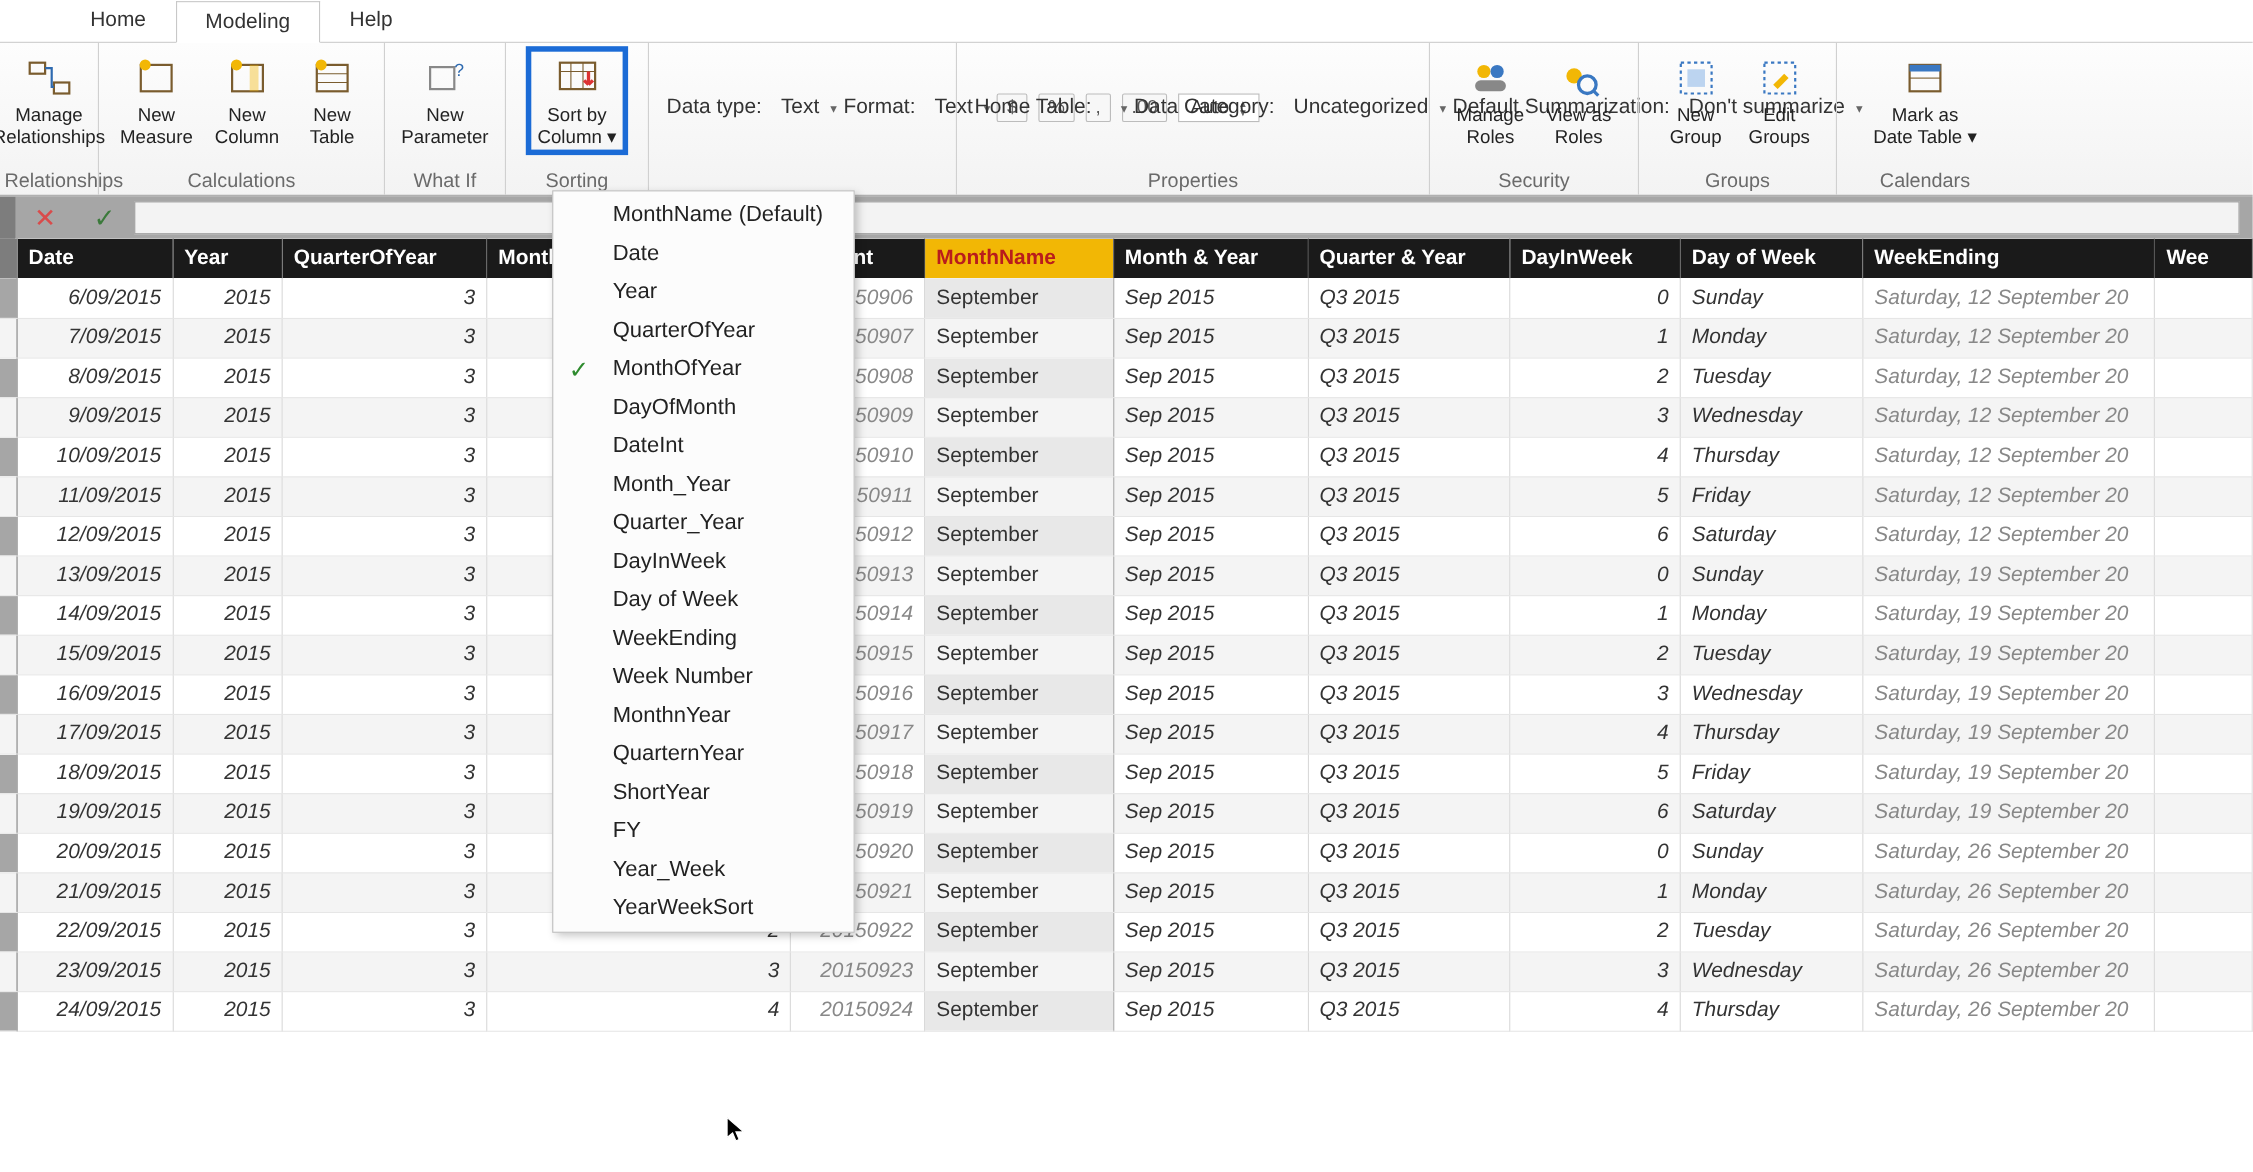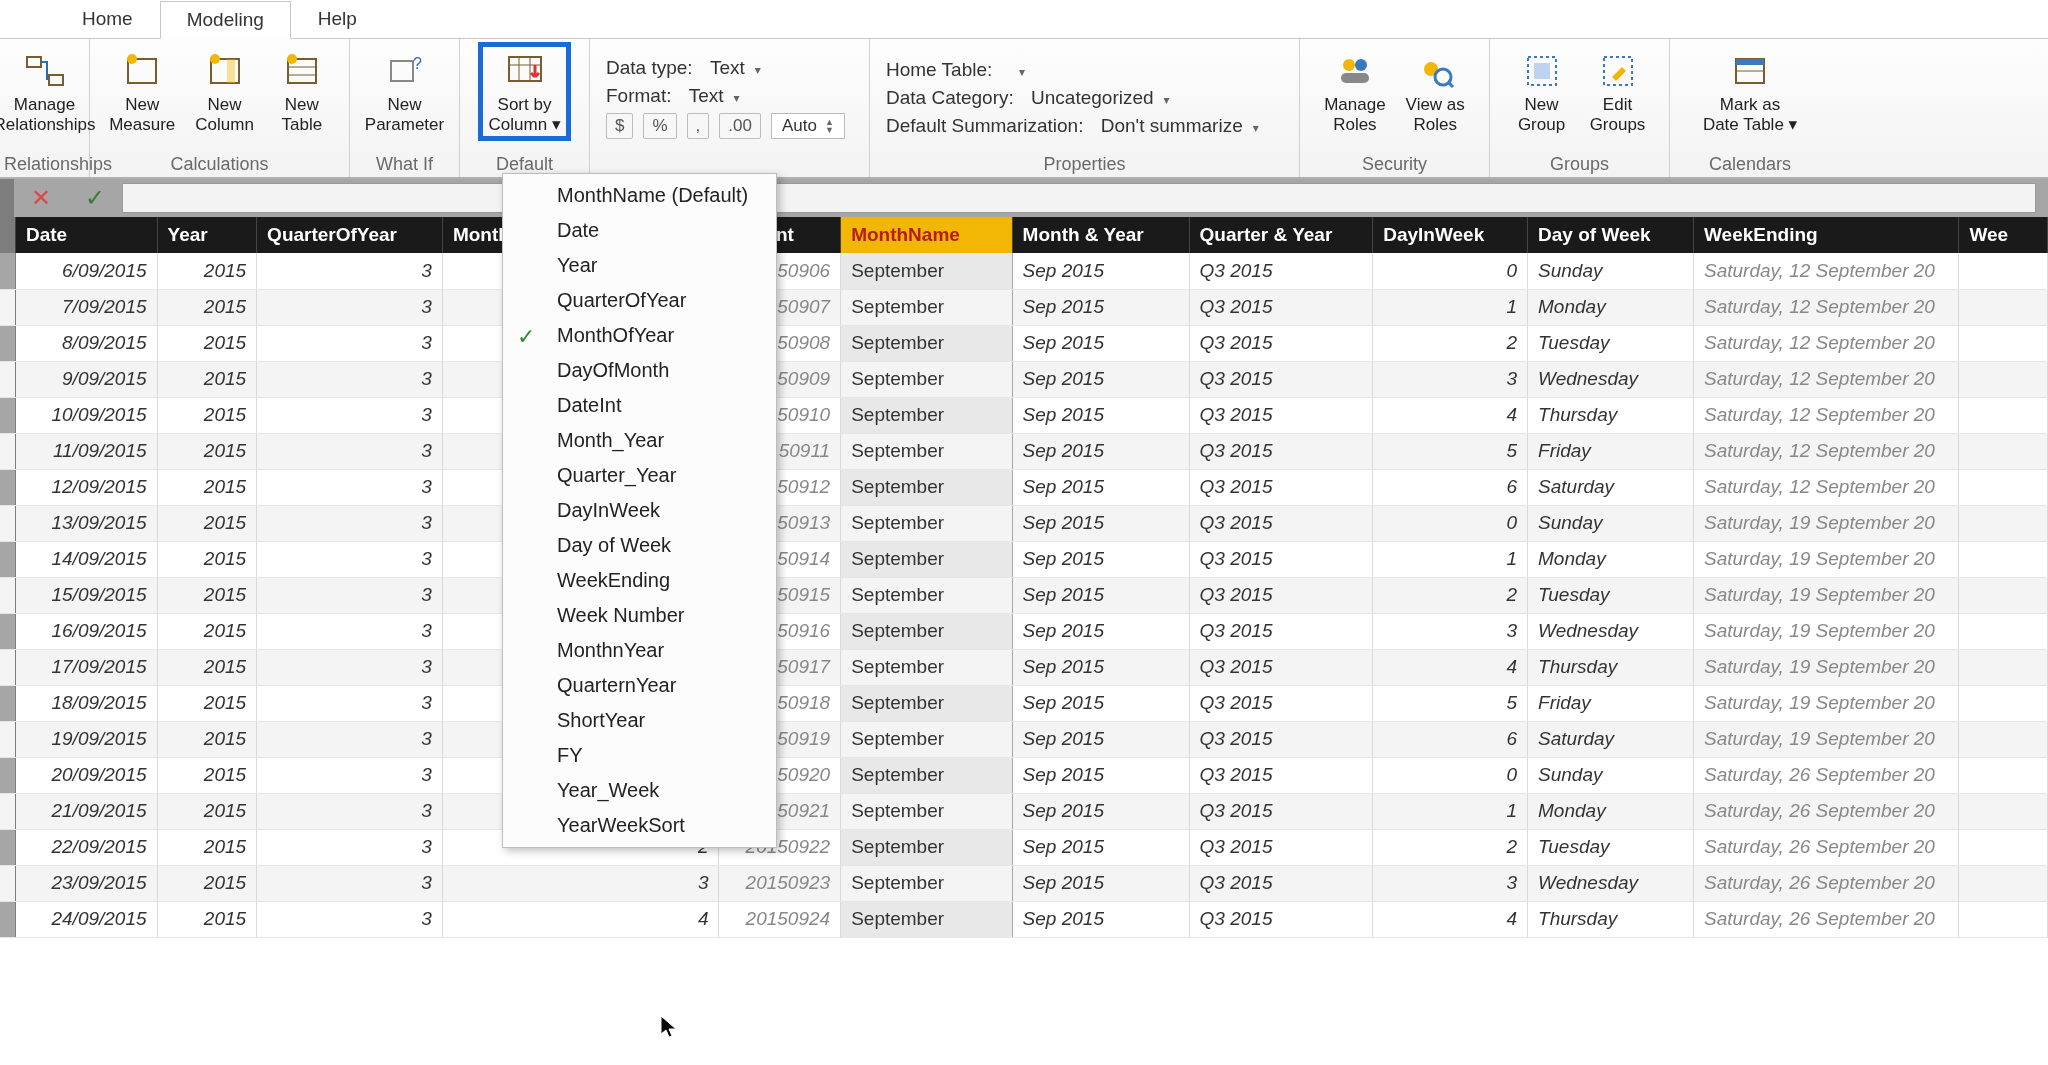--- a/index.html
+++ b/index.html
@@ -12,21 +12,21 @@
 
 
 .ribbon { height: 140px; display:flex; border-bottom:2px solid #b0b0b0; background:linear-gradient(#fdfdfd,#f3f3f3); }
 .ribbon-group { border-right:1px solid #d0d0d0; display:flex; flex-direction:column; justify-content:space-between; padding:6px 4px 0 4px; position:relative;}
 .ribbon-group .group-body { display:flex; gap:4px; align-items:flex-start; justify-content:center; flex:1; }
 .ribbon-group .group-label { text-align:center; font-size:18px; color:#6a6a6a; padding:4px 0 2px 0; }
 .rbtn { display:flex; flex-direction:column; align-items:center; justify-content:flex-start; padding:4px 8px; cursor:pointer; min-width:72px; text-align:center; }
 .rbtn .ricon { width:44px; height:44px; display:flex; align-items:center; justify-content:center; margin-bottom:2px; }
 .rbtn .rlabel { font-size:17px; line-height:1.15; color:#222; }
 .rbtn.highlight { outline:5px solid #1b6bd6; outline-offset:-2px;}
-.prop-rows { display:flex; flex-direction:column; gap:6px; padding:4px 12px; font-size:19px; color:#333; }
+.prop-rows { display:flex; flex-direction:row; gap:6px; padding:4px 12px; font-size:19px; color:#333; }
 .prop-row { display:flex; align-items:center; gap:6px; white-space:nowrap;}
 .prop-row .chev::after{ content:'▾'; font-size:12px; color:#666; margin-left:4px;}
 .fmtbtn { border:1px solid #bcbcbc; background:#f7f7f7; padding:2px 8px; font-size:17px; color:#555; border-radius:2px;}
 .spin { border:1px solid #bcbcbc; background:#fff; padding:2px 10px; font-size:17px; display:flex; align-items:center; gap:8px;}
 .spin .sp { display:flex; flex-direction:column; font-size:9px; line-height:8px; color:#666;}
 
 
 .fbar { height:38px; background:#a6a6a6; display:flex; align-items:center; padding:0 12px 0 0; }
 .rowhandle { width:14px; height:100%; background:#7d7d7d; }
 .fx { width:54px; display:flex; align-items:center; justify-content:center; color:#d94b4b; font-size:24px; }
@@ -149,21 +149,21 @@
               <line x1="4" y1="14" x2="36" y2="14" stroke="#7a5c2e"></line>
               <line x1="14" y1="6" x2="14" y2="30" stroke="#7a5c2e"></line>
               <line x1="25" y1="6" x2="25" y2="30" stroke="#7a5c2e"></line>
               <path d="M30 14v12m0 0l-4-4m4 4l4-4" stroke="#d33" stroke-width="3" fill="none"></path>
             </svg>
           </div>
         <div class="rlabel"><span style="white-space:pre-line;">Sort by
 Column</span> <span>▾</span></div>
       </div>
     </div>
-    <div class="group-label">Default</div>
+    <div class="group-label">Sorting</div>
   </div>
 
   <div class="ribbon-group" style="width:280px;">
     <div class="group-body" style="flex-direction:column;align-items:flex-start;">
       <div class="prop-rows">
         <div class="prop-row"><span>Data type:</span>&nbsp;<span>Text</span><span class="chev"></span></div>
         <div class="prop-row"><span>Format:</span>&nbsp;<span>Text</span><span class="chev"></span></div>
         <div class="prop-row" style="gap:10px;">
           <span class="fmtbtn">$</span>
           <span class="fmtbtn">%</span>

